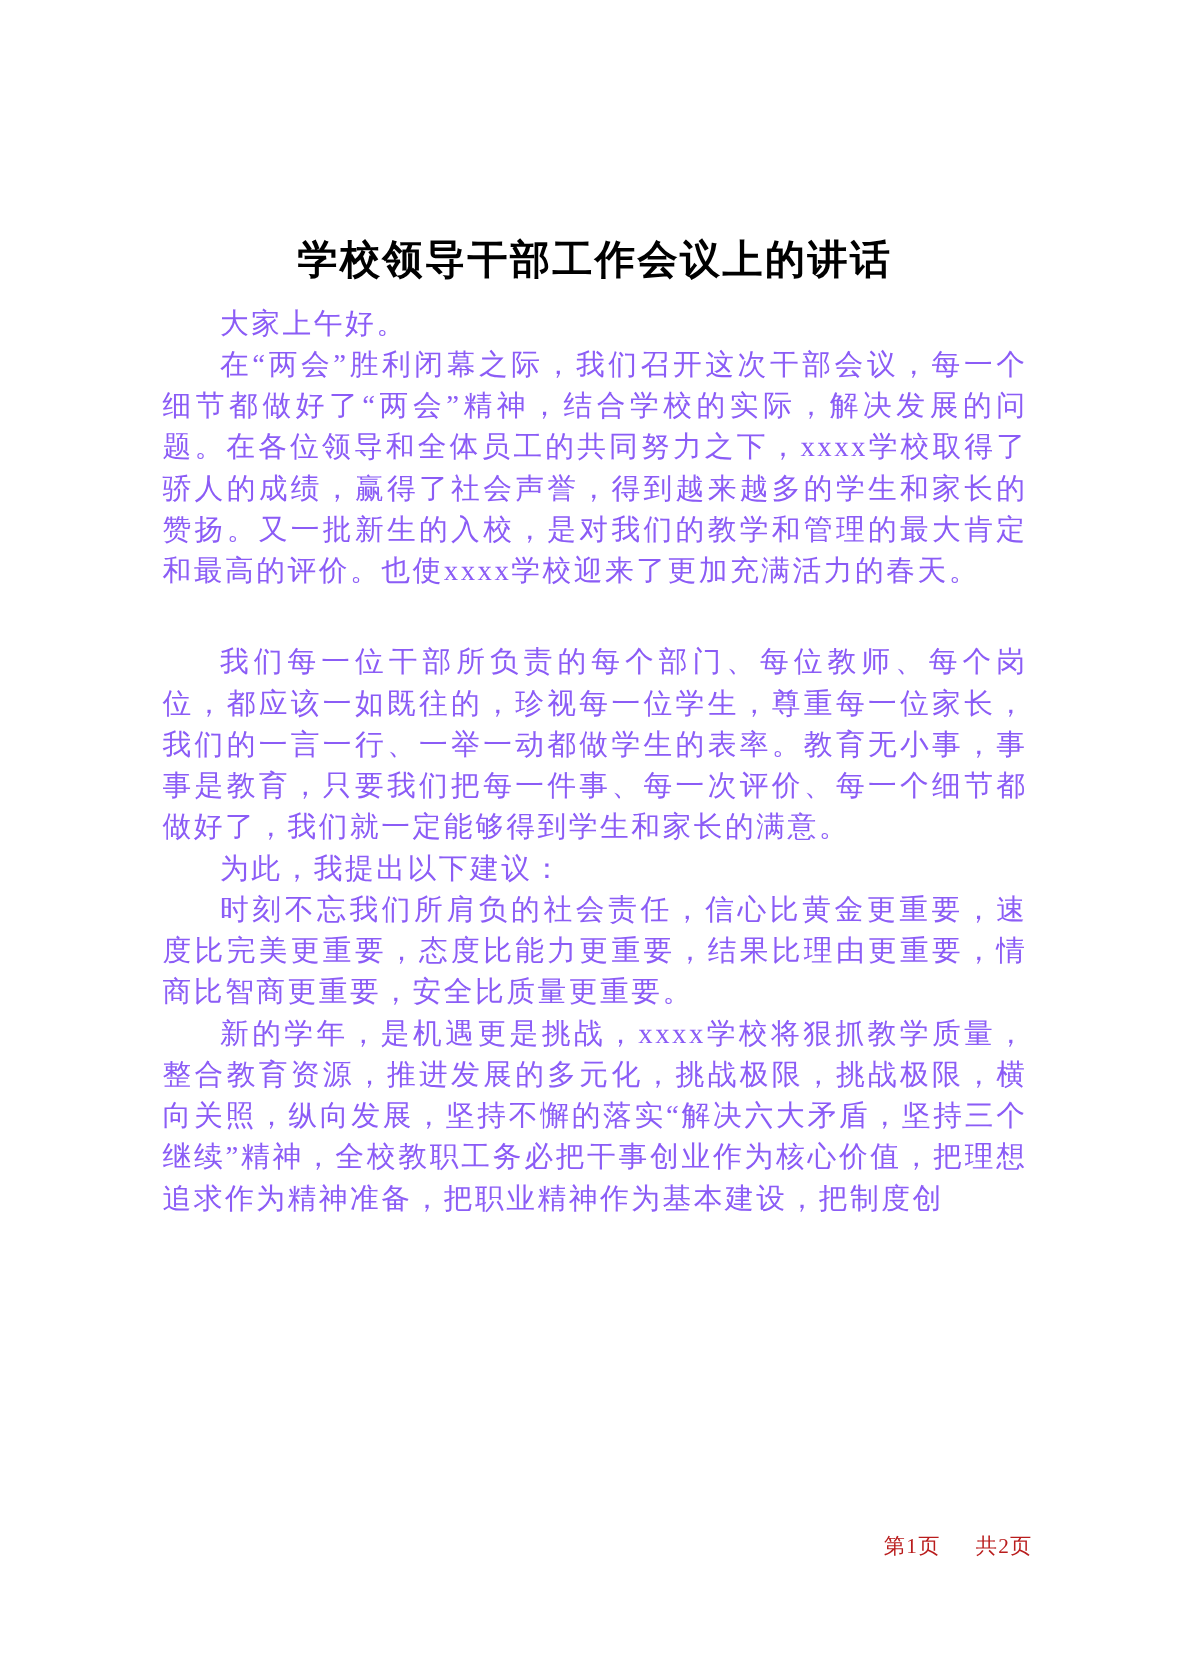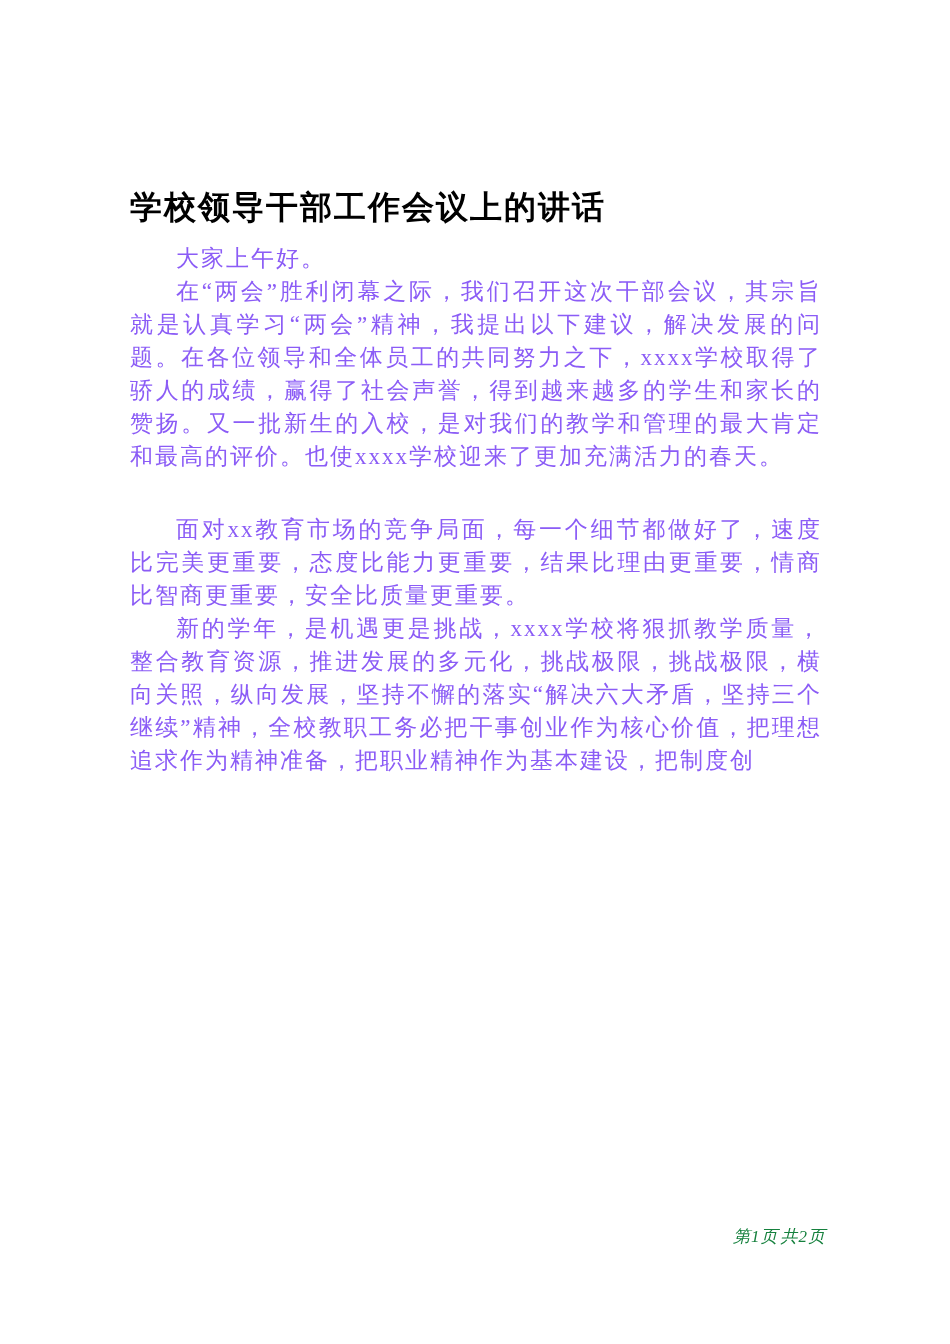--- a/index.html
+++ b/index.html
@@ -13,21 +13,21 @@
     height: 1344px;
     margin: 0 auto;
     background: #ffffff;
     box-sizing: border-box;
     padding: 186px 128px 0 130px;
     font-family: "Liberation Serif", "DejaVu Serif", serif;
     color: #1a1a1a;
   }
   .doc-title {
     margin: 0 0 12px 0;
-    text-align: left;
+    text-align: center;
     font-size: 32px;
     font-weight: bold;
     letter-spacing: 2px;
     color: #000000;
   }
   .doc-body {
     text-align: justify;
     text-justify: inter-ideograph;
   }
   .para {
@@ -42,38 +42,39 @@
   .para.blank {
     min-height: 40px;
     text-indent: 0;
   }
   .page-footer {
     position: absolute;
     right: 124px;
     bottom: 96px;
     font-size: 17px;
     letter-spacing: 1px;
-    color: #15803d;
+    color: #b91c1c;
     display: flex;
-    gap: 2px;
-    font-style: italic;
+    gap: 28px;
   }
 </style>
 </head>
 <body>
 
 <div class="page">
 
   <h1 class="doc-title">学校领导干部工作会议上的讲话</h1>
 
   <div class="doc-body">
     <p class="para">大家上午好。</p>
-    <p class="para">在“两会”胜利闭幕之际，我们召开这次干部会议，其宗旨就是认真学习“两会”精神，我提出以下建议，解决发展的问题。在各位领导和全体员工的共同努力之下，xxxx学校取得了骄人的成绩，赢得了社会声誉，得到越来越多的学生和家长的赞扬。又一批新生的入校，是对我们的教学和管理的最大肯定和最高的评价。也使xxxx学校迎来了更加充满活力的春天。</p>
+    <p class="para">在“两会”胜利闭幕之际，我们召开这次干部会议，每一个细节都做好了“两会”精神，结合学校的实际，解决发展的问题。在各位领导和全体员工的共同努力之下，xxxx学校取得了骄人的成绩，赢得了社会声誉，得到越来越多的学生和家长的赞扬。又一批新生的入校，是对我们的教学和管理的最大肯定和最高的评价。也使xxxx学校迎来了更加充满活力的春天。</p>
     <p class="para blank"></p>
-    <p class="para">面对xx教育市场的竞争局面，每一个细节都做好了，速度比完美更重要，态度比能力更重要，结果比理由更重要，情商比智商更重要，安全比质量更重要。</p>
+    <p class="para">我们每一位干部所负责的每个部门、每位教师、每个岗位，都应该一如既往的，珍视每一位学生，尊重每一位家长，我们的一言一行、一举一动都做学生的表率。教育无小事，事事是教育，只要我们把每一件事、每一次评价、每一个细节都做好了，我们就一定能够得到学生和家长的满意。</p>
+    <p class="para">为此，我提出以下建议：</p>
+    <p class="para">时刻不忘我们所肩负的社会责任，信心比黄金更重要，速度比完美更重要，态度比能力更重要，结果比理由更重要，情商比智商更重要，安全比质量更重要。</p>
     <p class="para">新的学年，是机遇更是挑战，xxxx学校将狠抓教学质量，整合教育资源，推进发展的多元化，挑战极限，挑战极限，横向关照，纵向发展，坚持不懈的落实“解决六大矛盾，坚持三个继续”精神，全校教职工务必把干事创业作为核心价值，把理想追求作为精神准备，把职业精神作为基本建设，把制度创</p>
   </div>
 
   <div class="page-footer">
     <span>第1页</span>
     <span>共2页</span>
   </div>
 
 </div>
 

